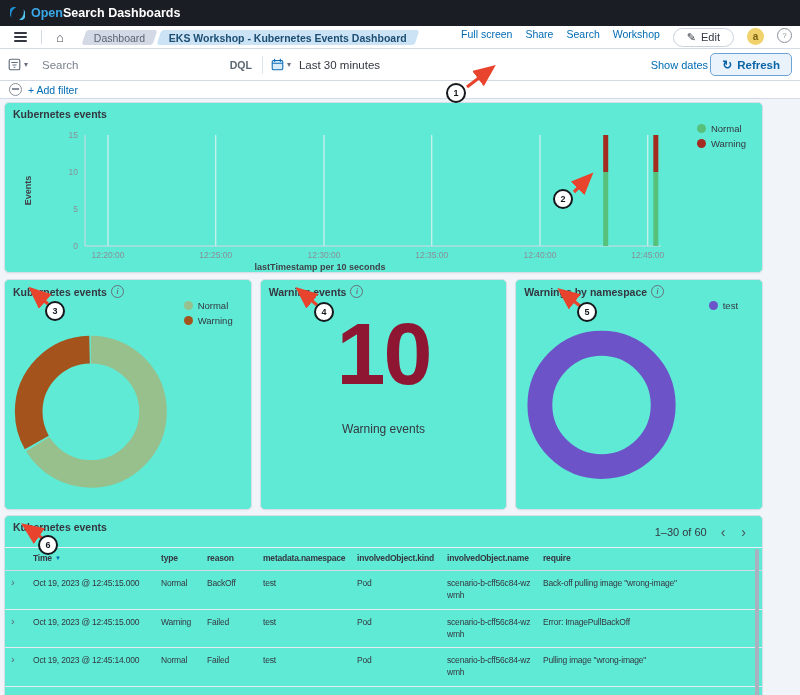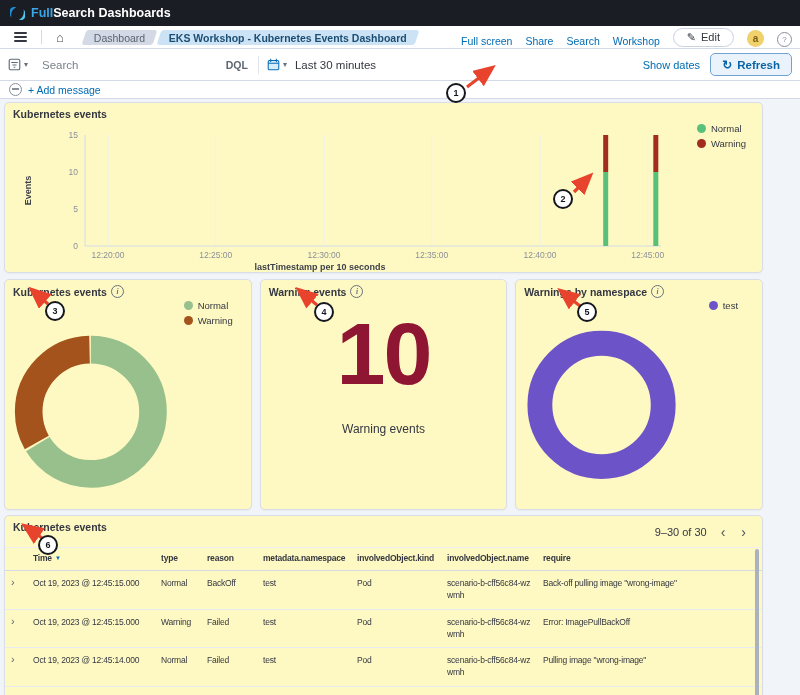--- a/index.html
+++ b/index.html
@@ -15,50 +15,50 @@
   .burger{display:inline-block;width:13px;}
   .burger span{display:block;height:2px;background:#343741;margin:2px 0;border-radius:1px;}
   .home-glyph{font-size:13px;line-height:1;color:#4a4f57;}
   .vdiv{width:1px;height:14px;background:#d3dae6;}
   .crumbs{display:flex;align-items:center;margin-left:6px;}
   .crumb{height:15px;display:flex;align-items:center;padding:0 10px;font-size:10.5px;
          transform:skewX(-18deg);border-radius:3px;}
   .crumb>span{transform:skewX(18deg);white-space:nowrap;}
   .crumb.gray{background:#d3dae6;color:#5a6370;}
   .crumb.blue{background:#cbe3f5;color:#1c4e74;font-weight:bold;margin-left:4px;}
-  .nav-right{margin-left:auto;display:flex;align-items:flex-end;gap:13px;}
+  .nav-right{margin-left:auto;display:flex;align-items:flex-start;gap:13px;}
   .nav-link{font-size:10.5px;color:#006bb4;text-decoration:none;cursor:pointer;white-space:nowrap;}
   .edit-btn{display:flex;align-items:center;gap:5px;height:19px;padding:0 13px;border:1px solid #c9d3e0;
             border-radius:11px;background:#fff;font-size:11px;color:#343741;cursor:pointer;}
   .avatar{width:17px;height:17px;border-radius:50%;background:#f0d16b;color:#7a5f13;font-size:10px;
           font-weight:bold;display:flex;align-items:center;justify-content:center;cursor:pointer;}
   .help-circ{width:13px;height:13px;border:1px solid #8a909a;border-radius:50%;color:#8a909a;
              font-size:8px;display:flex;align-items:center;justify-content:center;}
   
   .querybar{height:31px;background:#fff;border-bottom:1px solid #d3dae6;display:flex;align-items:center;padding:0 8px;}
   .sq-wrap{display:flex;align-items:center;gap:3px;padding-right:8px;}
   .chev{font-size:8px;color:#69707d;}
   .search-input{flex:1;border:none;outline:none;font-size:11.5px;color:#343741;padding:0 6px;
                 font-family:"Liberation Sans",sans-serif;background:transparent;}
   .search-input::placeholder{color:#7b828c;}
   .dql{font-size:10.5px;font-weight:bold;color:#5c6670;padding:0 10px;cursor:pointer;}
   .qdiv{width:1px;height:18px;background:#e0e5ec;}
   .cal-btn{display:flex;align-items:center;gap:3px;padding:0 8px;cursor:pointer;}
   .time-range{font-size:11.5px;color:#343741;padding-right:10px;min-width:170px;cursor:pointer;}
-  .show-dates{font-size:11px;color:#006bb4;white-space:nowrap;margin-right:10px;cursor:pointer;}
+  .show-dates{font-size:11px;color:#006bb4;white-space:nowrap;margin-right:2px;cursor:pointer;}
   .refresh-btn{display:flex;align-items:center;gap:5px;height:23px;padding:0 11px;border:1px solid #6ea4d4;
                border-radius:5px;background:#eaf3fb;color:#0a65a8;font-size:11.5px;font-weight:bold;cursor:pointer;}
   
   .filterbar{height:17px;background:#fff;border-bottom:1px solid #d3dae6;display:flex;align-items:center;padding:0 9px;gap:6px;}
   .filter-circ{width:11px;height:11px;border:1px solid #8a909a;border-radius:50%;position:relative;}
   .filter-circ::after{content:"";position:absolute;left:2px;right:2px;top:4px;height:1.5px;background:#8a909a;}
   .add-filter{font-size:10.5px;color:#006bb4;cursor:pointer;}
   
   .dash{padding:3px 0 0 4px;}
-  .panel{position:relative;background:#fef9c3;border:1px solid #d8dee8;border-radius:5px;box-sizing:border-box;
+  .panel{position:relative;background:#5eead4;border:1px solid #d8dee8;border-radius:5px;box-sizing:border-box;
          box-shadow:0 1px 2px rgba(0,0,0,.04);}
   .panel-title{position:absolute;left:8px;top:5px;font-size:10.5px;font-weight:bold;color:#343741;
                display:flex;align-items:center;gap:4px;z-index:2;}
   .info-icon{width:11px;height:11px;border:1px solid #69707d;border-radius:50%;color:#69707d;font-size:7.5px;
              display:inline-flex;align-items:center;justify-content:center;font-style:italic;font-family:"Liberation Serif",serif;}
   .p-hist{width:759px;height:171px;margin-bottom:6px;}
   .hist-svg{position:absolute;left:0;top:18px;}
   .legend{position:absolute;display:flex;flex-direction:column;gap:4px;}
   .legend-item{display:flex;align-items:center;gap:5px;font-size:9.5px;color:#343741;cursor:pointer;}
   .legend-dot{width:9px;height:9px;border-radius:50%;flex:none;}
@@ -96,21 +96,21 @@
 
 <div class="page">
 
   <header class="topbar">
     <div class="logo">
       <svg width="15" height="15" viewBox="0 0 32 32">
         <path d="M29 7c2 10-2 19-10 22 4 2 9 1 12-3 3-5 3-13-2-19z" fill="#52c6f0"></path>
         <path d="M3 25C1 15 5 6 13 3 9 1 4 2 1 6c-3 5-3 13 2 19z" fill="#1e8fd5"></path>
         <path d="M25 11c1 8-3 15-10 17-5-2-9-7-9-13C9 9 14 4 20 4c2 0 4 1 5 2z" fill="#2f9fe0" opacity="0.0"></path>
       </svg>
-      <span><span class="open">Full</span><span>Search</span>&nbsp;<span>Dashboards</span></span>
+      <span><span class="open">Open</span><span>Search</span>&nbsp;<span>Dashboards</span></span>
     </div>
   </header>
 
   <nav class="navbar">
     <button class="icon-btn">
       <span class="burger">
           <span></span>
           <span></span>
           <span></span>
         </span>
@@ -163,21 +163,21 @@
     <span style="flex:1"></span>
     <span class="show-dates">Show dates</span>
     <button class="refresh-btn">
       <span style="font-size:12px;">↻</span>
       <span>Refresh</span>
     </button>
   </div>
 
   <div class="filterbar">
     <span class="filter-circ"></span>
-    <span class="add-filter">+ Add message</span>
+    <span class="add-filter">+ Add filter</span>
   </div>
 
   <main class="dash">
 
     <section class="panel p-hist">
       <div class="panel-title">
         <span>Kubernetes events</span>
       </div>
       <svg class="hist-svg" width="759" height="152" viewBox="0 0 759 152">
           <line x1="103.03999999999999" y1="14" x2="103.03999999999999" y2="125" stroke="#eef1f5" stroke-width="1"></line>
@@ -266,21 +266,21 @@
             </div>
           </div>
       </section>
     </div>
 
     <section class="panel p-table">
       <div class="panel-title">
         <span>Kubernetes events</span>
       </div>
       <div class="pager">
-        <span>9–30 of 30</span>
+        <span>1–30 of 60</span>
         <button class="pg-btn">‹</button>
         <button class="pg-btn">›</button>
       </div>
       <div class="tbl">
         <div class="tbl-grid tbl-head">
             <div class="cell"></div>
             <div class="cell">Time<span class="sort-ico">▼</span></div>
             <div class="cell">type</div>
             <div class="cell">reason</div>
             <div class="cell">metadata.namespace</div>

